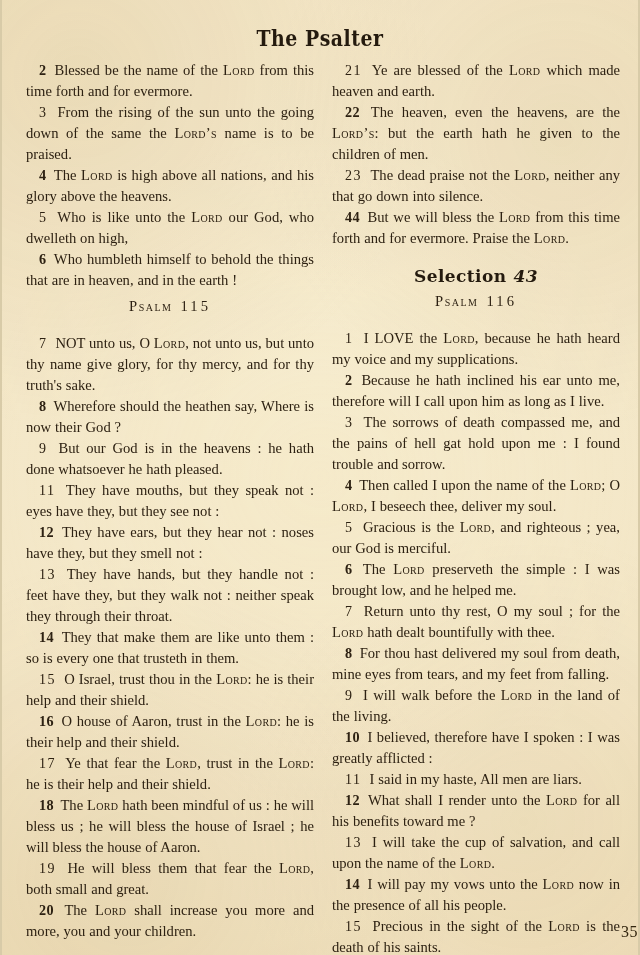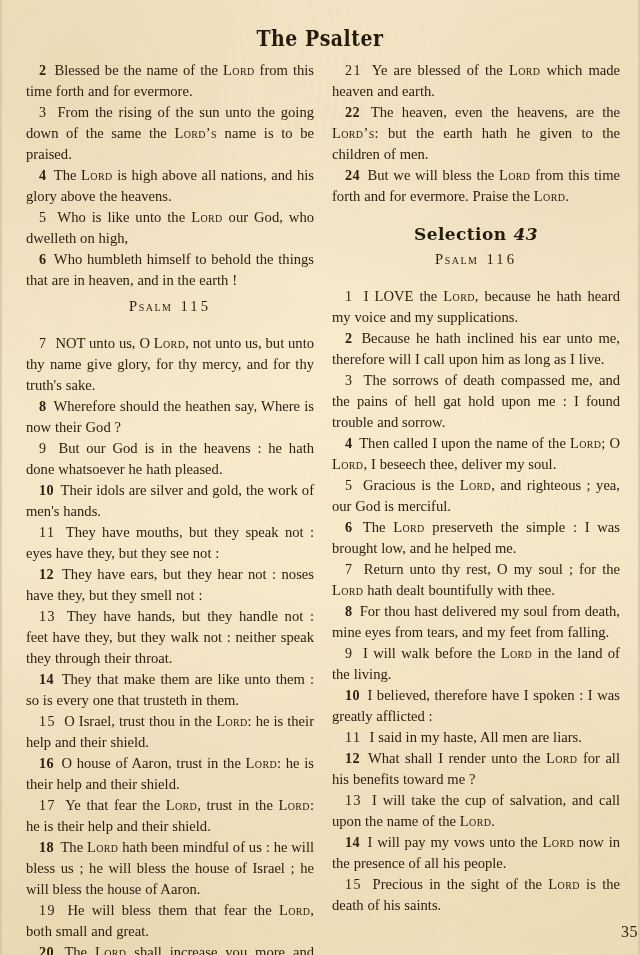--- a/index.html
+++ b/index.html
@@ -158,36 +158,36 @@
     <div class="col" id="col-left">
         <p class="verse"><span class="vn">2</span> <span>Blessed be the name of the <span class="sc">Lord</span> from this time forth and for evermore.</span></p>
         <p class="verse"><span class="vn light">3</span> <span>From the rising of the sun unto the going down of the same the <span class="sc">Lord’s</span> name is to be praised.</span></p>
         <p class="verse"><span class="vn">4</span> <span>The <span class="sc">Lord</span> is high above all nations, and his glory above the heavens.</span></p>
         <p class="verse"><span class="vn light">5</span> <span>Who is like unto the <span class="sc">Lord</span> our God, who dwelleth on high,</span></p>
         <p class="verse"><span class="vn">6</span> <span>Who humbleth himself to behold the things that are in heaven, and in the earth !</span></p>
         <div class="psalm-head"><span>Psalm</span> <span class="num">115</span></div>
         <p class="verse"><span class="vn light">7</span> <span>NOT unto us, O <span class="sc">Lord</span>, not unto us, but unto thy name give glory, for thy mercy, and for thy truth's sake.</span></p>
         <p class="verse"><span class="vn">8</span> <span>Wherefore should the heathen say, Where is now their God ?</span></p>
         <p class="verse"><span class="vn light">9</span> <span>But our God is in the heavens : he hath done whatsoever he hath pleased.</span></p>
-        <p class="verse"><span class="vn">10</span> <span>Their idols are silver and gold, the work of men's hands.</span></p>
         <p class="verse"><span class="vn light">11</span> <span>They have mouths, but they speak not : eyes have they, but they see not :</span></p>
         <p class="verse"><span class="vn">12</span> <span>They have ears, but they hear not : noses have they, but they smell not :</span></p>
         <p class="verse"><span class="vn light">13</span> <span>They have hands, but they handle not : feet have they, but they walk not : neither speak they through their throat.</span></p>
         <p class="verse"><span class="vn">14</span> <span>They that make them are like unto them : so is every one that trusteth in them.</span></p>
         <p class="verse"><span class="vn light">15</span> <span>O Israel, trust thou in the <span class="sc">Lord</span>: he is their help and their shield.</span></p>
         <p class="verse"><span class="vn">16</span> <span>O house of Aaron, trust in the <span class="sc">Lord</span>: he is their help and their shield.</span></p>
         <p class="verse"><span class="vn light">17</span> <span>Ye that fear the <span class="sc">Lord</span>, trust in the <span class="sc">Lord</span>: he is their help and their shield.</span></p>
         <p class="verse"><span class="vn">18</span> <span>The <span class="sc">Lord</span> hath been mindful of us : he will bless us ; he will bless the house of Israel ; he will bless the house of Aaron.</span></p>
         <p class="verse"><span class="vn light">19</span> <span>He will bless them that fear the <span class="sc">Lord</span>, both small and great.</span></p>
         <p class="verse"><span class="vn">20</span> <span>The <span class="sc">Lord</span> shall increase you more and more, you and your children.</span></p>
       </div>
     <div class="col" id="col-right">
         <p class="verse"><span class="vn light">21</span> <span>Ye are blessed of the <span class="sc">Lord</span> which made heaven and earth.</span></p>
         <p class="verse"><span class="vn">22</span> <span>The heaven, even the heavens, are the <span class="sc">Lord’s</span>: but the earth hath he given to the children of men.</span></p>
-        <p class="verse"><span class="vn">24</span> <span>But we will bless the <span class="sc">Lord</span> from this time forth and for evermore.  Praise the <span class="sc">Lord</span>.</span></p>
+        <p class="verse"><span class="vn light">23</span> <span>The dead praise not the <span class="sc">Lord</span>, neither any that go down into silence.</span></p>
+        <p class="verse"><span class="vn">44</span> <span>But we will bless the <span class="sc">Lord</span> from this time forth and for evermore.  Praise the <span class="sc">Lord</span>.</span></p>
         <div class="selection-head"><span>Selection</span><span class="num">43</span></div>
         <div class="psalm-head"><span>Psalm</span> <span class="num">116</span></div>
         <p class="verse"><span class="vn light">1</span> <span>I LOVE the <span class="sc">Lord</span>, because he hath heard my voice and my supplications.</span></p>
         <p class="verse"><span class="vn">2</span> <span>Because he hath inclined his ear unto me, therefore will I call upon him as long as I live.</span></p>
         <p class="verse"><span class="vn light">3</span> <span>The sorrows of death compassed me, and the pains of hell gat hold upon me : I found trouble and sorrow.</span></p>
         <p class="verse"><span class="vn">4</span> <span>Then called I upon the name of the <span class="sc">Lord</span>; O <span class="sc">Lord</span>, I beseech thee, deliver my soul.</span></p>
         <p class="verse"><span class="vn light">5</span> <span>Gracious is the <span class="sc">Lord</span>, and righteous ; yea, our God is merciful.</span></p>
         <p class="verse"><span class="vn">6</span> <span>The <span class="sc">Lord</span> preserveth the simple : I was brought low, and he helped me.</span></p>
         <p class="verse"><span class="vn light">7</span> <span>Return unto thy rest, O my soul ; for the <span class="sc">Lord</span> hath dealt bountifully with thee.</span></p>
         <p class="verse"><span class="vn">8</span> <span>For thou hast delivered my soul from death, mine eyes from tears, and my feet from falling.</span></p>

